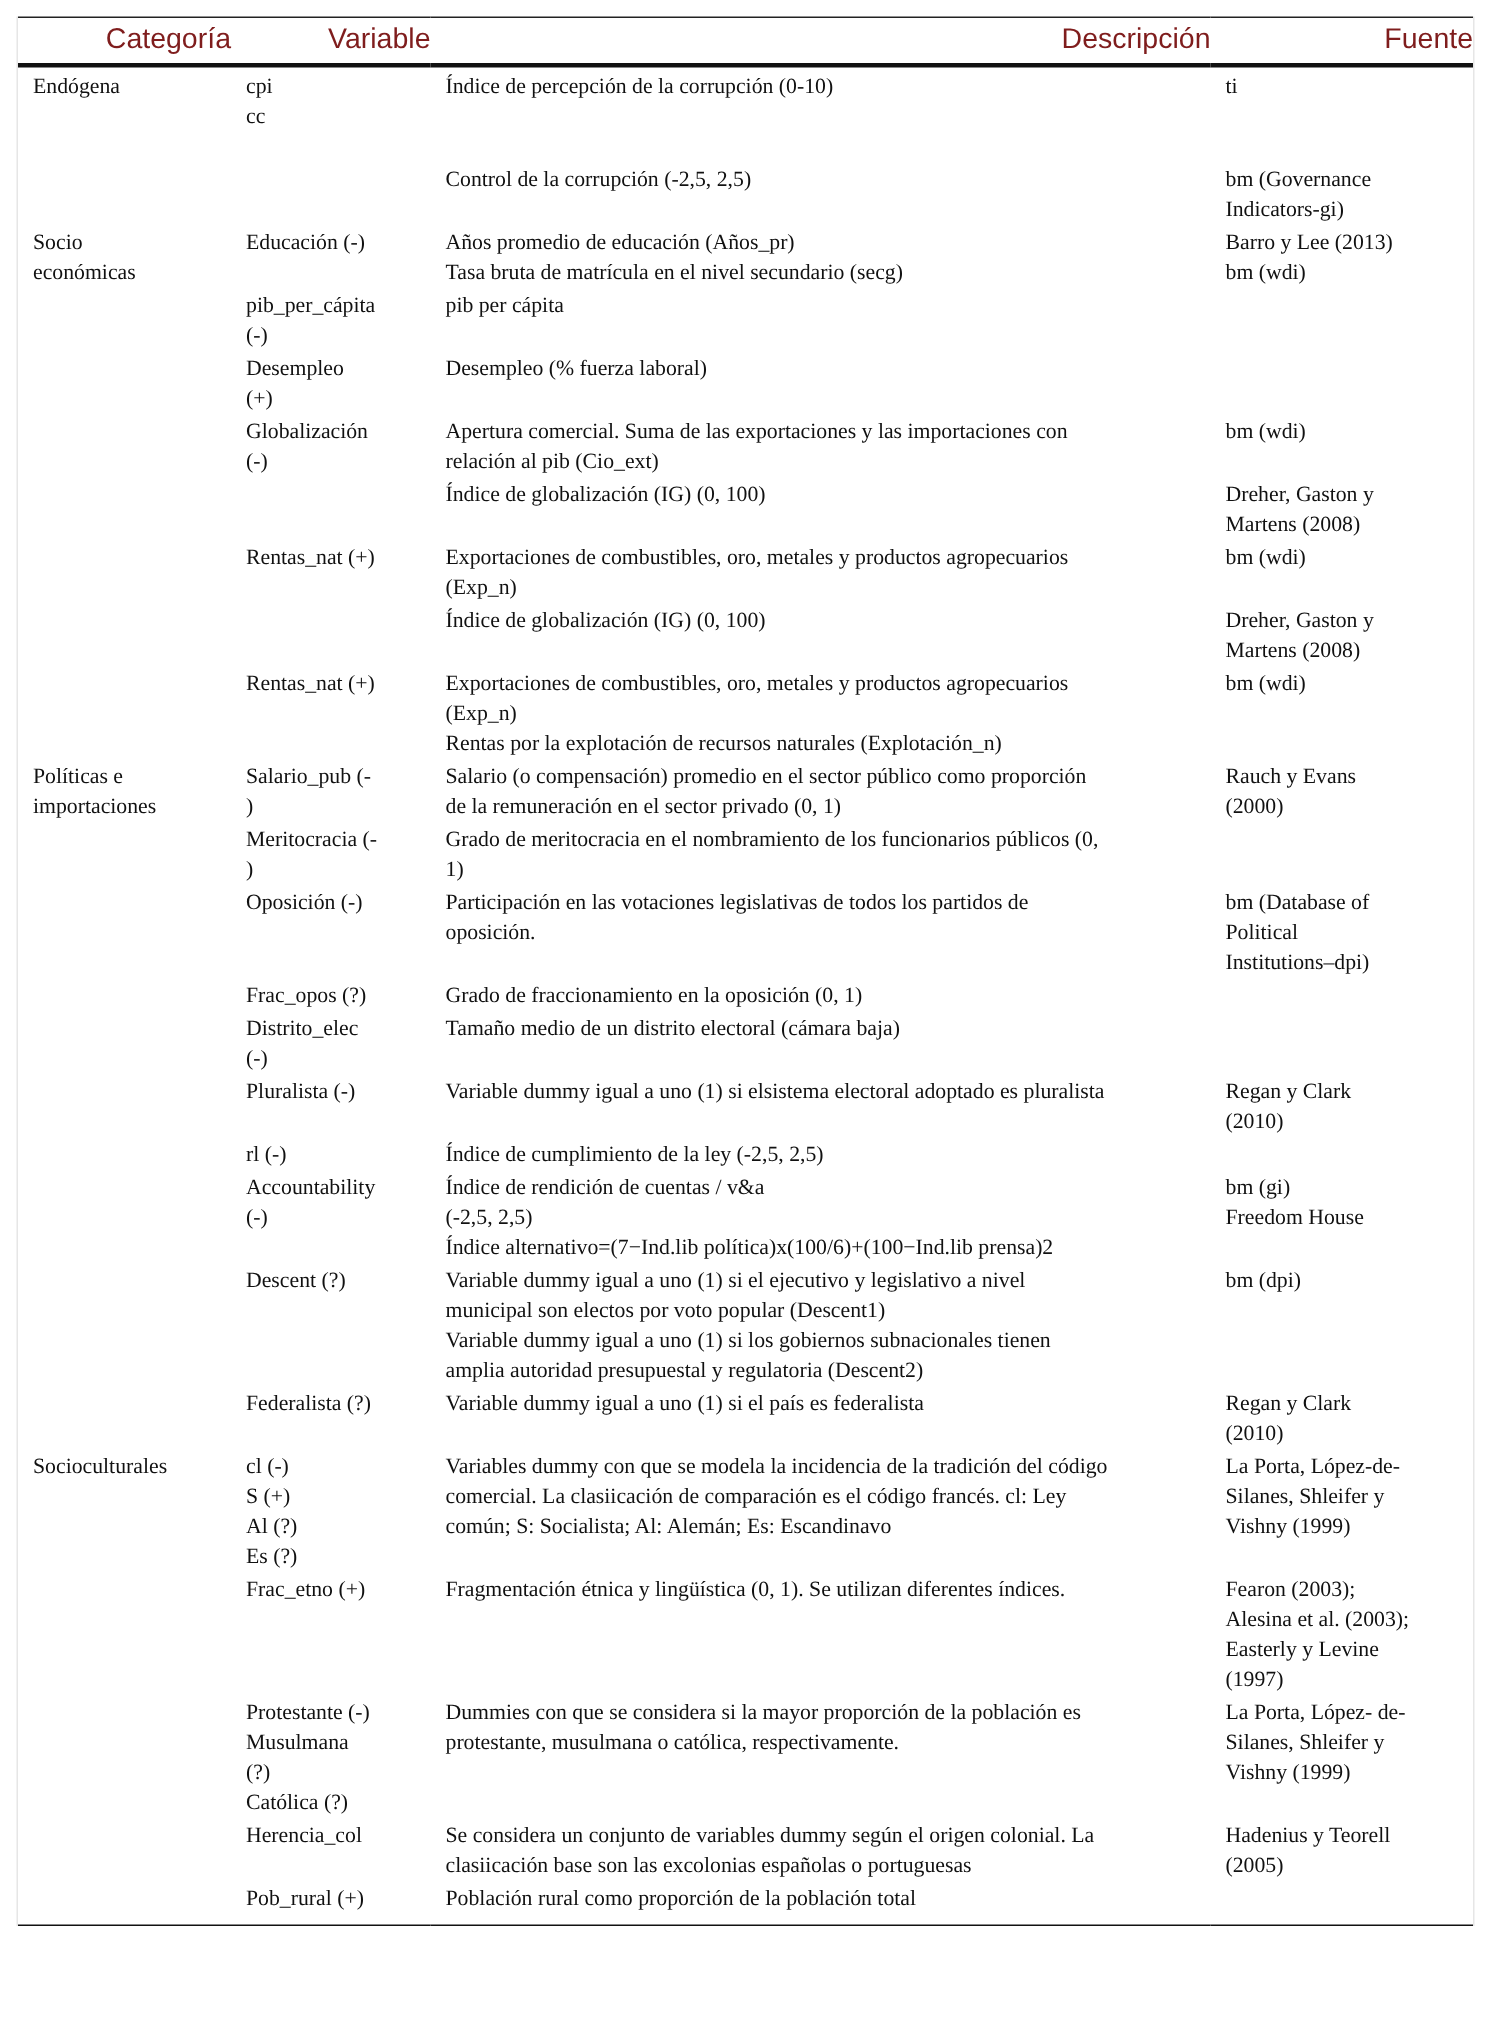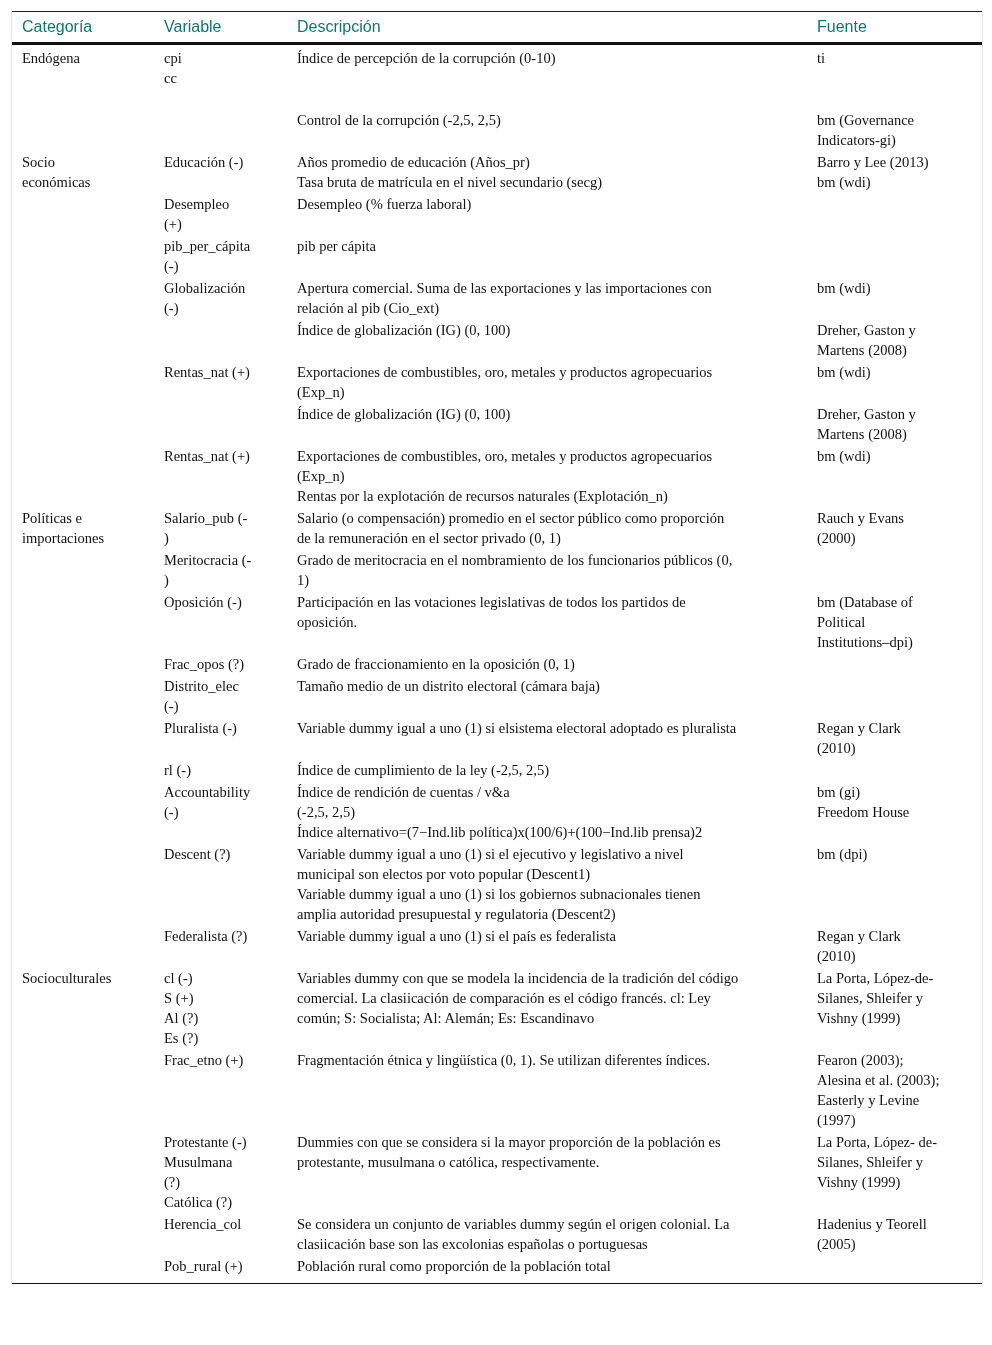--- a/index.html
+++ b/index.html
@@ -8,22 +8,22 @@
     position: absolute; left: 11px; top: 11px; width: 970px;
     border-left: 1px solid #e6e6e6; border-right: 1px solid #e6e6e6;
   }
   table {
     width: 970px; border-collapse: collapse; table-layout: fixed;
     font-family: "Liberation Serif", serif; font-size: 14.5px; color: #111;
     line-height: 20px;
   }
   thead tr { border-top: 1px solid #222; border-bottom: 3px solid #111; }
   th {
-    font-family: "Liberation Sans", sans-serif; font-weight: normal; font-size: 16px;
-    text-align: left; height: 30px; padding: 0 0 0 10px; color: #0f766e; vertical-align: middle;
+    font-family: "Liberation Sans", sans-serif; font-weight: normal; font-size: 19px;
+    text-align: right; height: 30px; padding: 0 0 0 10px; color: #7f1d1d; vertical-align: middle;
   }
   td { vertical-align: top; padding: 1px 0 1px 10px; }
   td.cat { font-weight: normal; }
   tbody tr:last-child { border-bottom: 1.5px solid #111; }
   tbody tr:last-child td { padding-bottom: 7px; margin-top: 24px; }
   tbody tr:first-child td { padding-top: 3px; }
   .col-cat { width: 142px; }
   .col-var { width: 133px; }
   .col-desc { width: 520px; }
   .col-src { width: 175px; }
@@ -90,36 +90,36 @@
             <span>Tasa bruta de matrícula en el nivel secundario (secg)</span>
           </td>
           <td class="ml">
             <span>Barro y Lee (2013)</span>
             <span>bm (wdi)</span>
           </td>
         </tr>
         <tr>
           <td class="cat ml"></td>
           <td class="ml">
+            <span>pib_per_cápita</span>
+            <span>(-)</span>
+          </td>
+          <td class="ml">
+            <span>pib per cápita</span>
+          </td>
+          <td class="ml"></td>
+        </tr>
+        <tr>
+          <td class="cat ml"></td>
+          <td class="ml">
             <span>Desempleo</span>
             <span>(+)</span>
           </td>
           <td class="ml">
             <span>Desempleo (% fuerza laboral)</span>
-          </td>
-          <td class="ml"></td>
-        </tr>
-        <tr>
-          <td class="cat ml"></td>
-          <td class="ml">
-            <span>pib_per_cápita</span>
-            <span>(-)</span>
-          </td>
-          <td class="ml">
-            <span>pib per cápita</span>
           </td>
           <td class="ml"></td>
         </tr>
         <tr>
           <td class="cat ml"></td>
           <td class="ml">
             <span>Globalización</span>
             <span>(-)</span>
           </td>
           <td class="ml">

